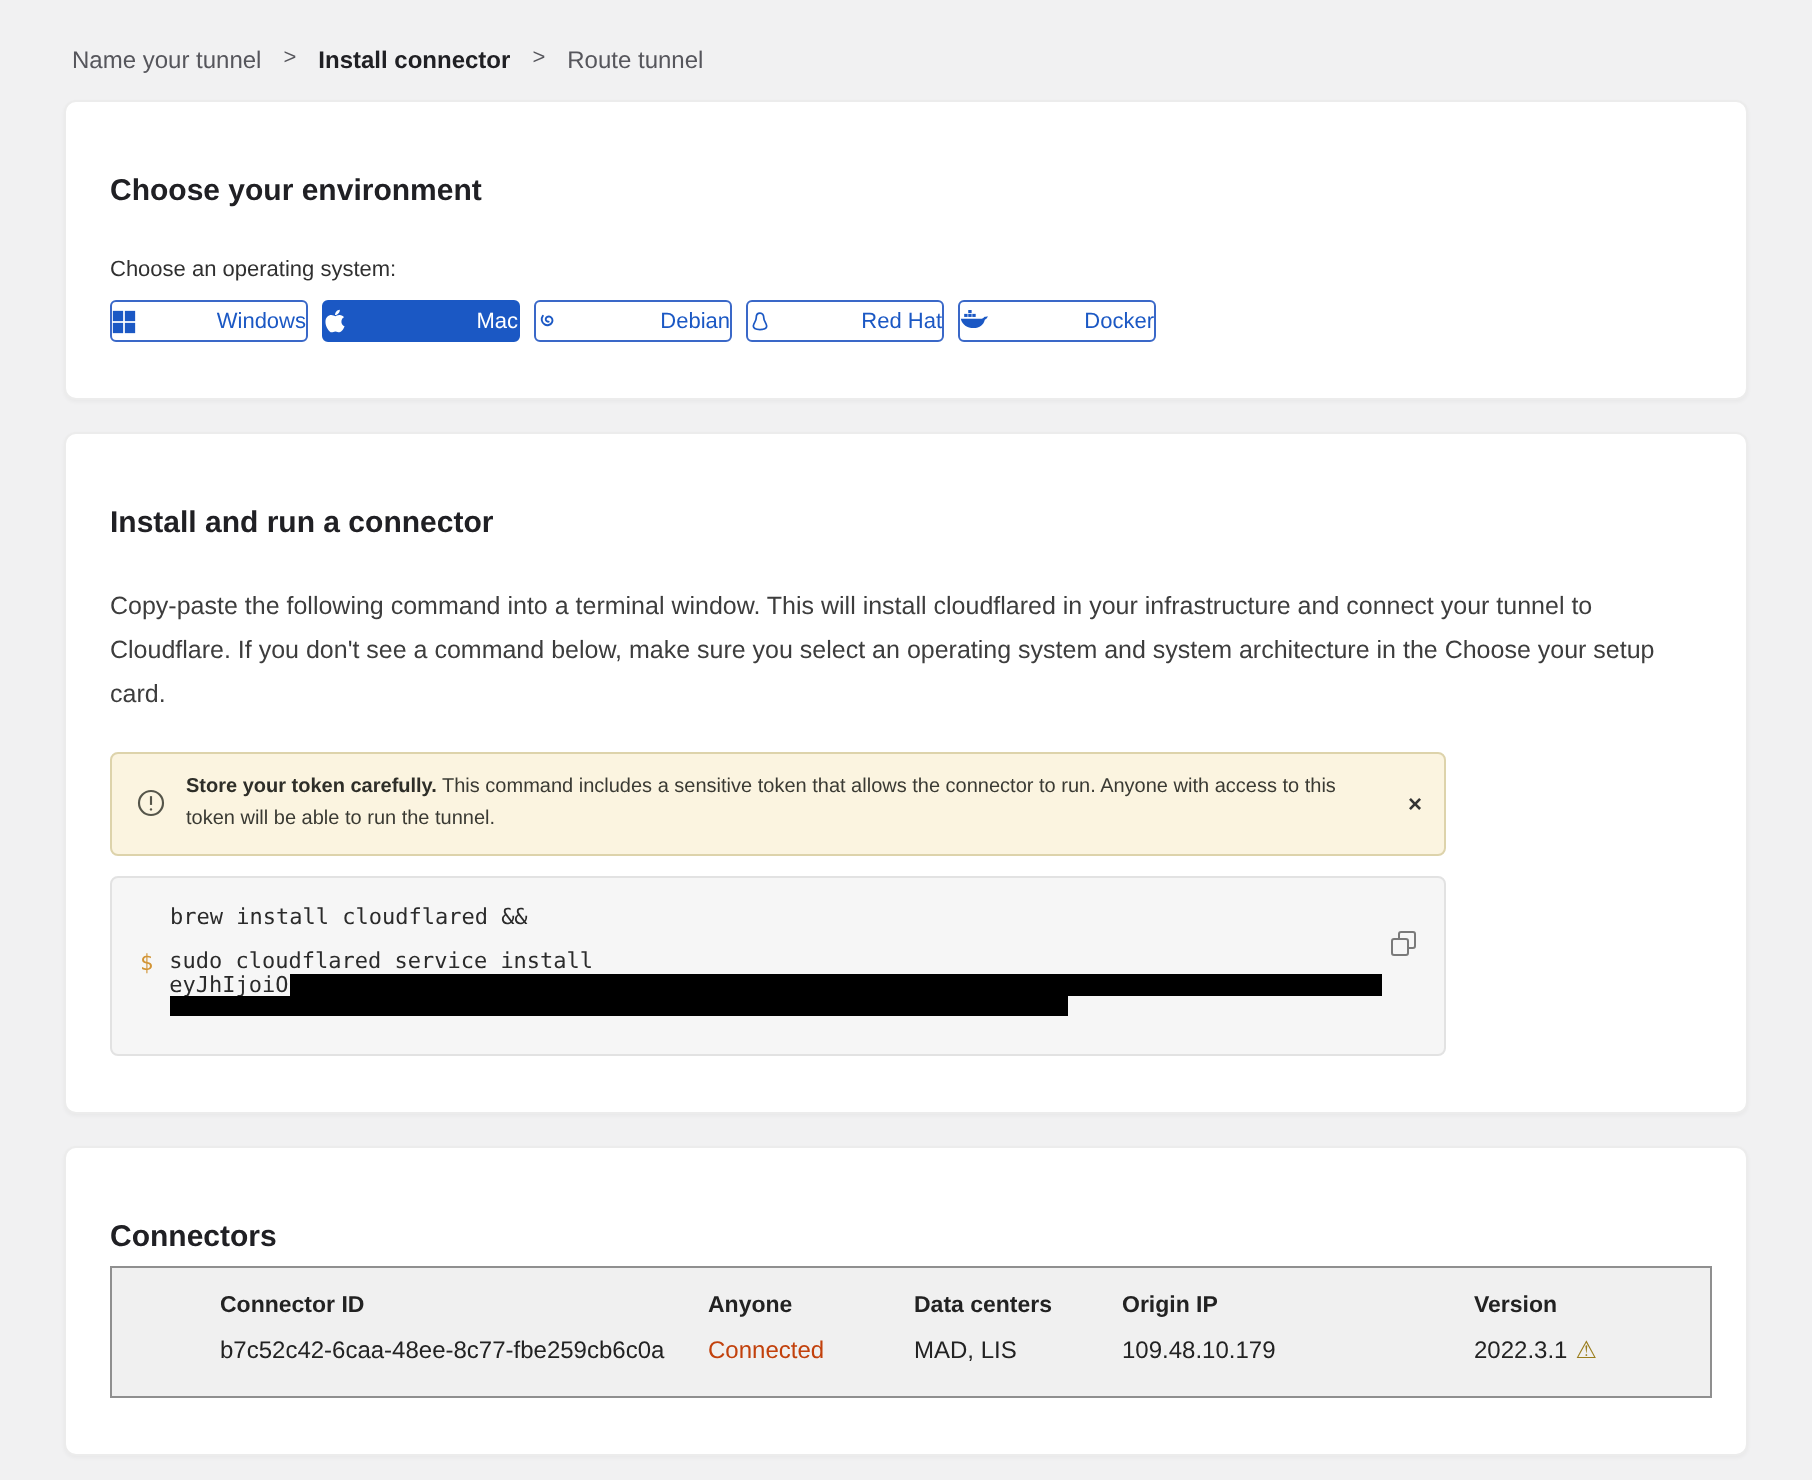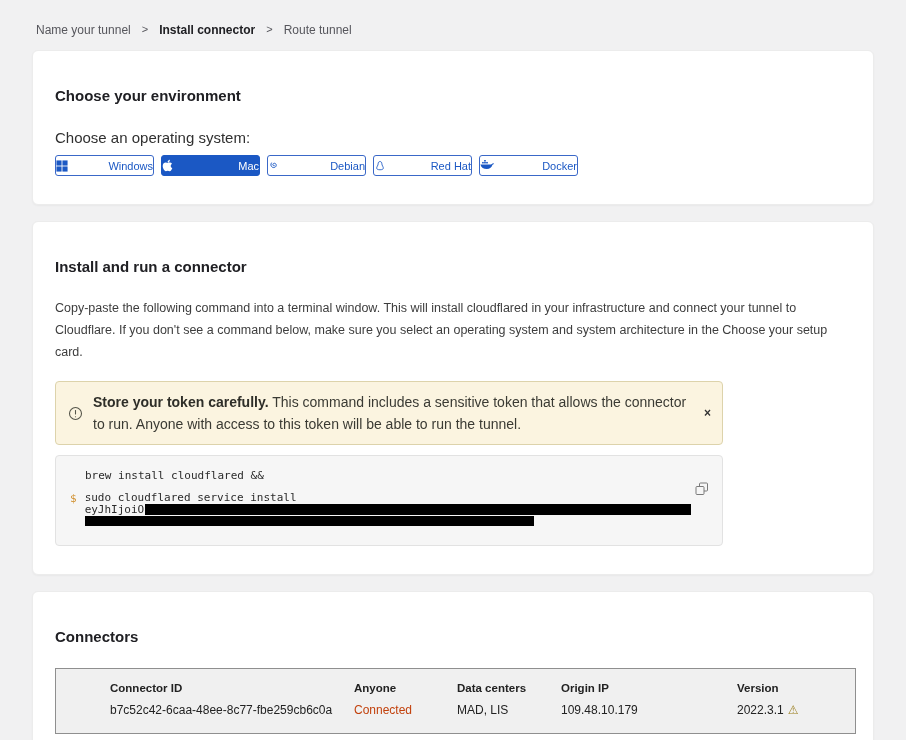--- a/index.html
+++ b/index.html
@@ -28,42 +28,42 @@
     background:#fff;
     border:1px solid #ececec;
     border-radius:6px;
     box-shadow:0 1px 2px rgba(0,0,0,.04);
     padding:36px 22px 28px;
     margin-bottom:16px;
   }
   .card h2 { margin:0; font-size:15px; font-weight:700; color:#202024; }
 
   
-  .os-label { margin-top:25px; font-size:15px; color:#303030; }
+  .os-label { margin-top:25px; font-size:11px; color:#303030; }
   .os-row { display:flex; gap:7px; margin-top:9px; }
   .os-btn {
     width:99px; height:21px;
     display:flex; align-items:center; justify-content:space-between; gap:7px;
     background:#fff; border:1px solid #3a68c8; border-radius:3px;
     color:#1b58c4; font-size:11px; font-family:"Liberation Sans",sans-serif;
     cursor:pointer; padding:0;
   }
   .os-btn .icon { display:flex; align-items:center; }
   .os-btn.selected { background:#1b58c4; border-color:#1b58c4; color:#fff; }
 
   
   .desc { margin:23px 0 0; font-size:12.5px; line-height:1.75; color:#3d3d3d; max-width:800px; }
   .warning-banner {
     position:relative;
     width:668px; margin-top:17px;
     background:#fbf4e0; border:1px solid #ddd3ab; border-radius:4px;
     padding:9px 34px 9px 12px;
     display:flex; gap:10px; align-items:center;
   }
-  .warn-text { margin:0; font-size:14px; line-height:1.6; color:#3a3a33; }
+  .warn-text { margin:0; font-size:10px; line-height:1.6; color:#3a3a33; }
   .warn-text strong { color:#2e2e28; }
   .warn-close {
     position:absolute; right:11px; top:50%; transform:translateY(-50%);
     background:none; border:none; padding:0; cursor:pointer;
     font-size:12px; font-weight:700; color:#333;
   }
   .code-block {
     position:relative;
     width:668px; margin-top:10px;
     background:#f6f6f6; border:1px solid #e2e2e2; border-radius:4px;
@@ -78,21 +78,21 @@
   .redact { background:#000; display:inline-block; }
   .redact-1 { width:546px; height:11px; vertical-align:-2px; margin-left:1px; }
   .redact-2 { width:449px; height:10px; }
   .copy-btn {
     position:absolute; top:26px; right:13px;
     background:none; border:none; padding:0; cursor:pointer; line-height:0;
   }
 
   
   .connectors-table {
-    margin-top:23px;
+    margin-top:6px;
     width:801px;
     background:#f0f0f0;
     border:1px solid #8f8f8f;
     display:grid;
     grid-template-columns:244px 103px 104px 176px 1fr;
     padding:13px 0 16px 54px;
     row-gap:9px;
     font-size:12px; color:#222;
     align-items:center;
   }

